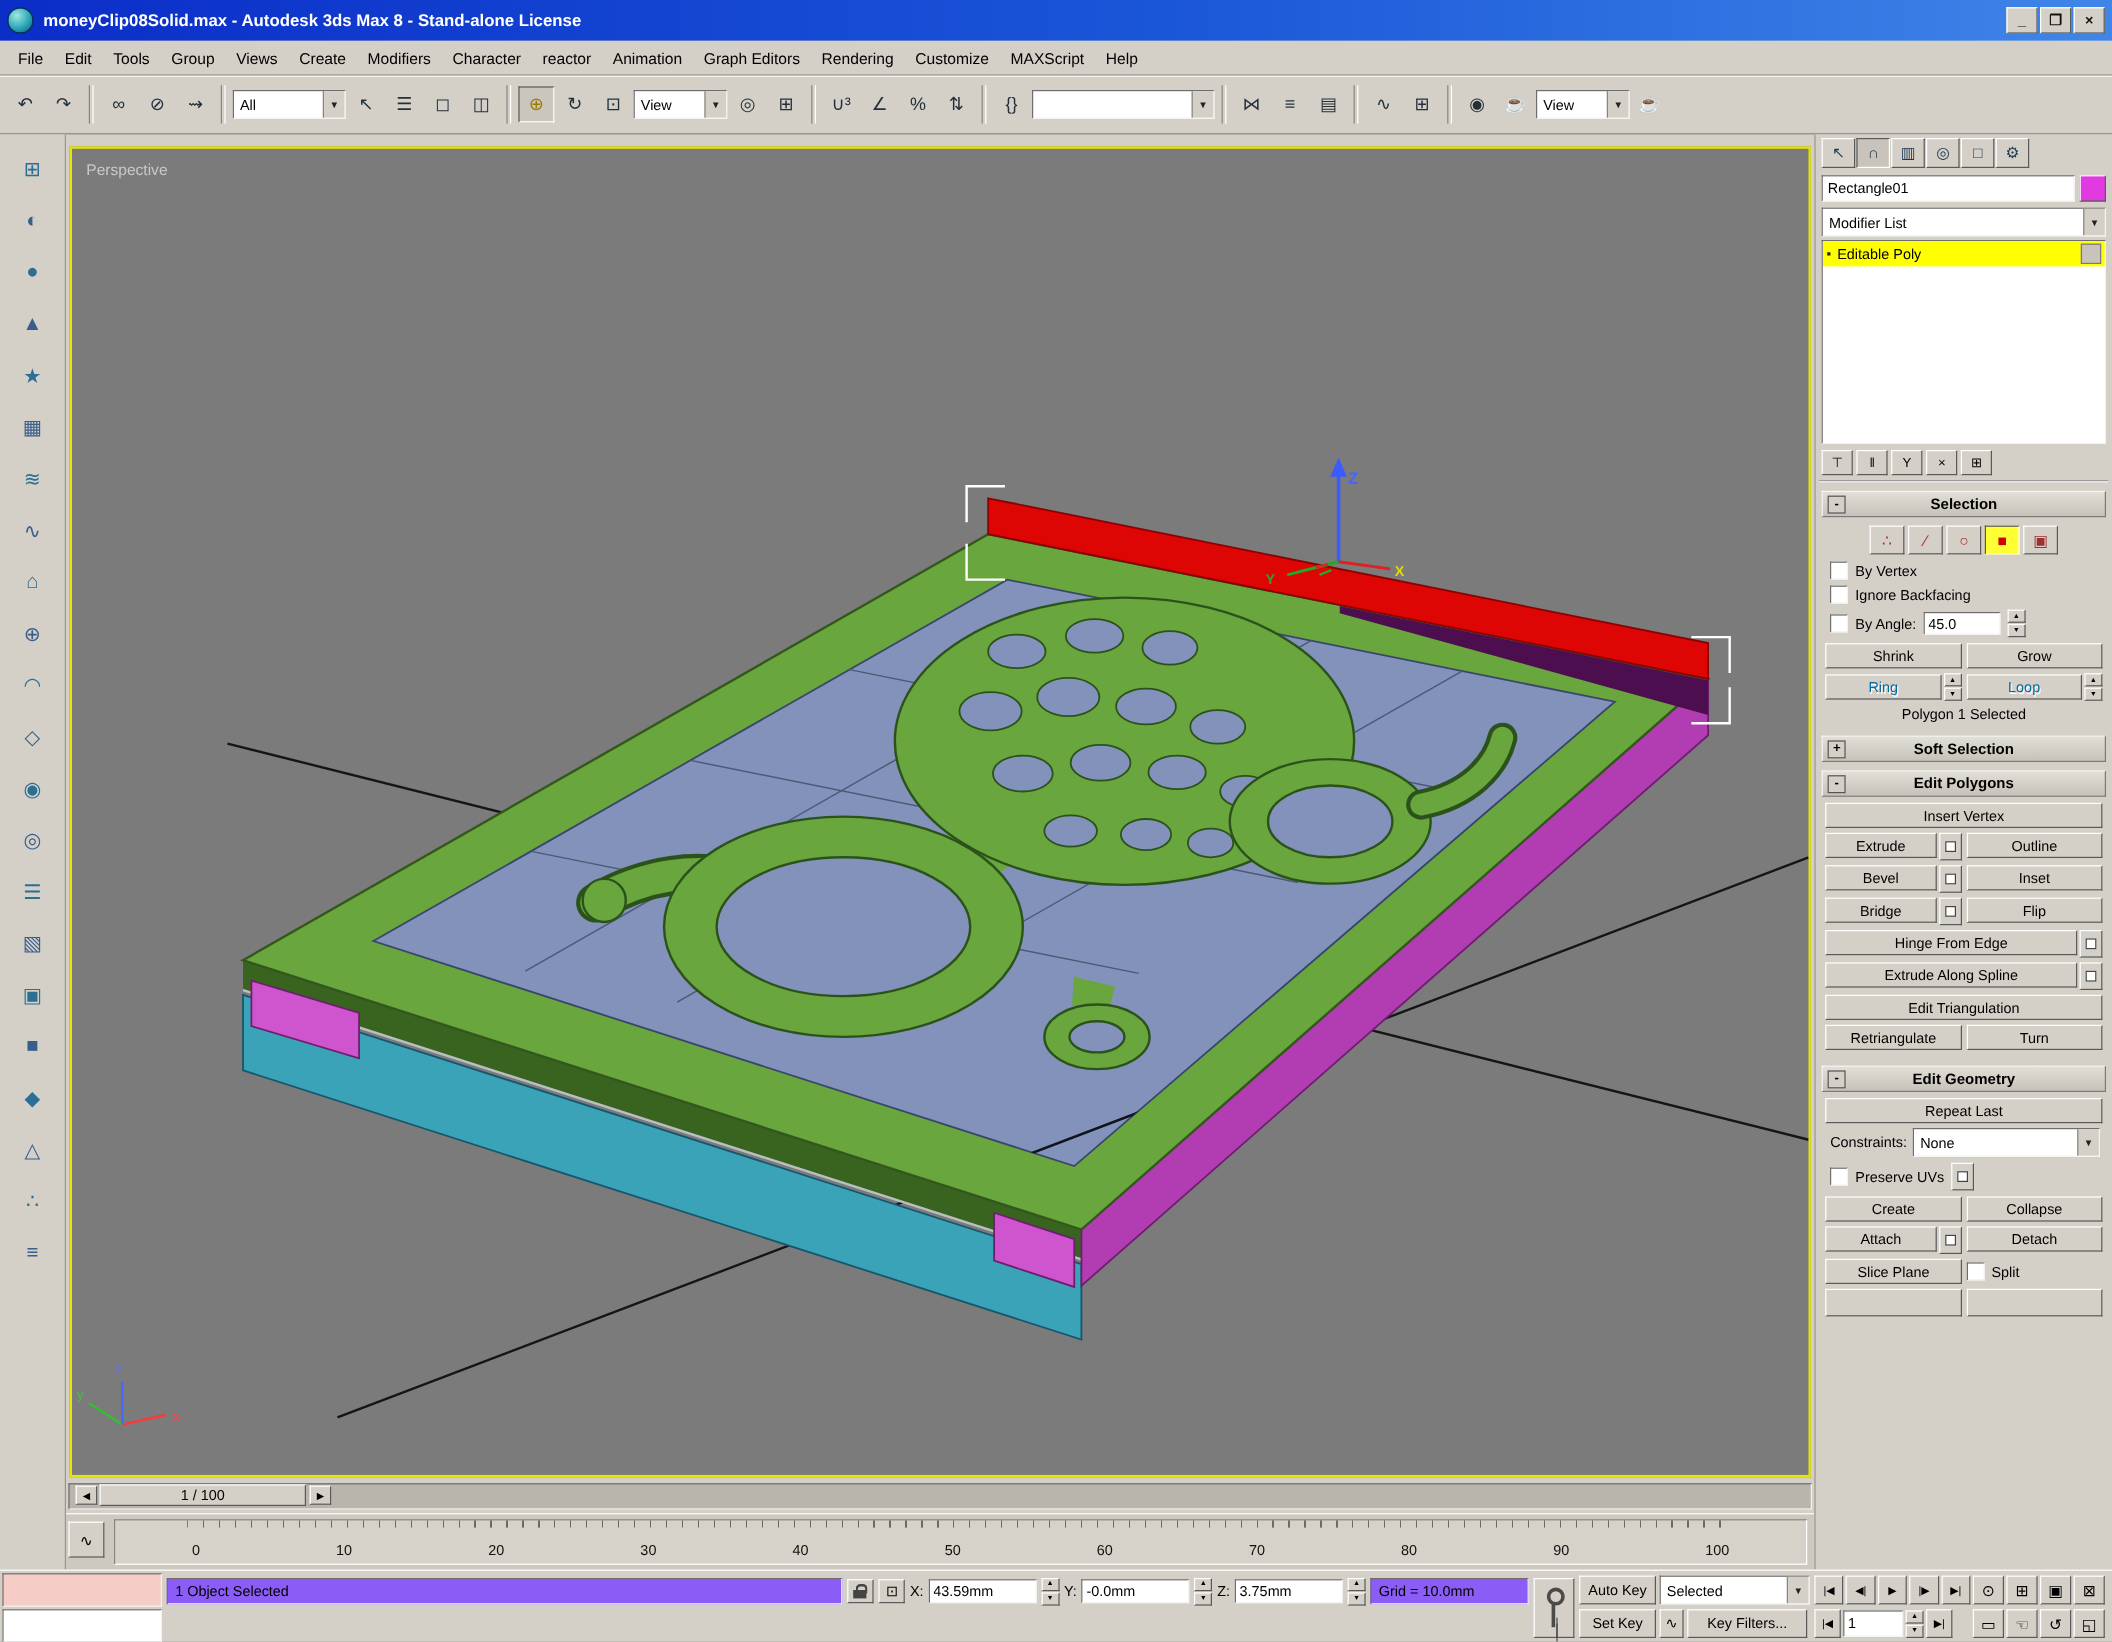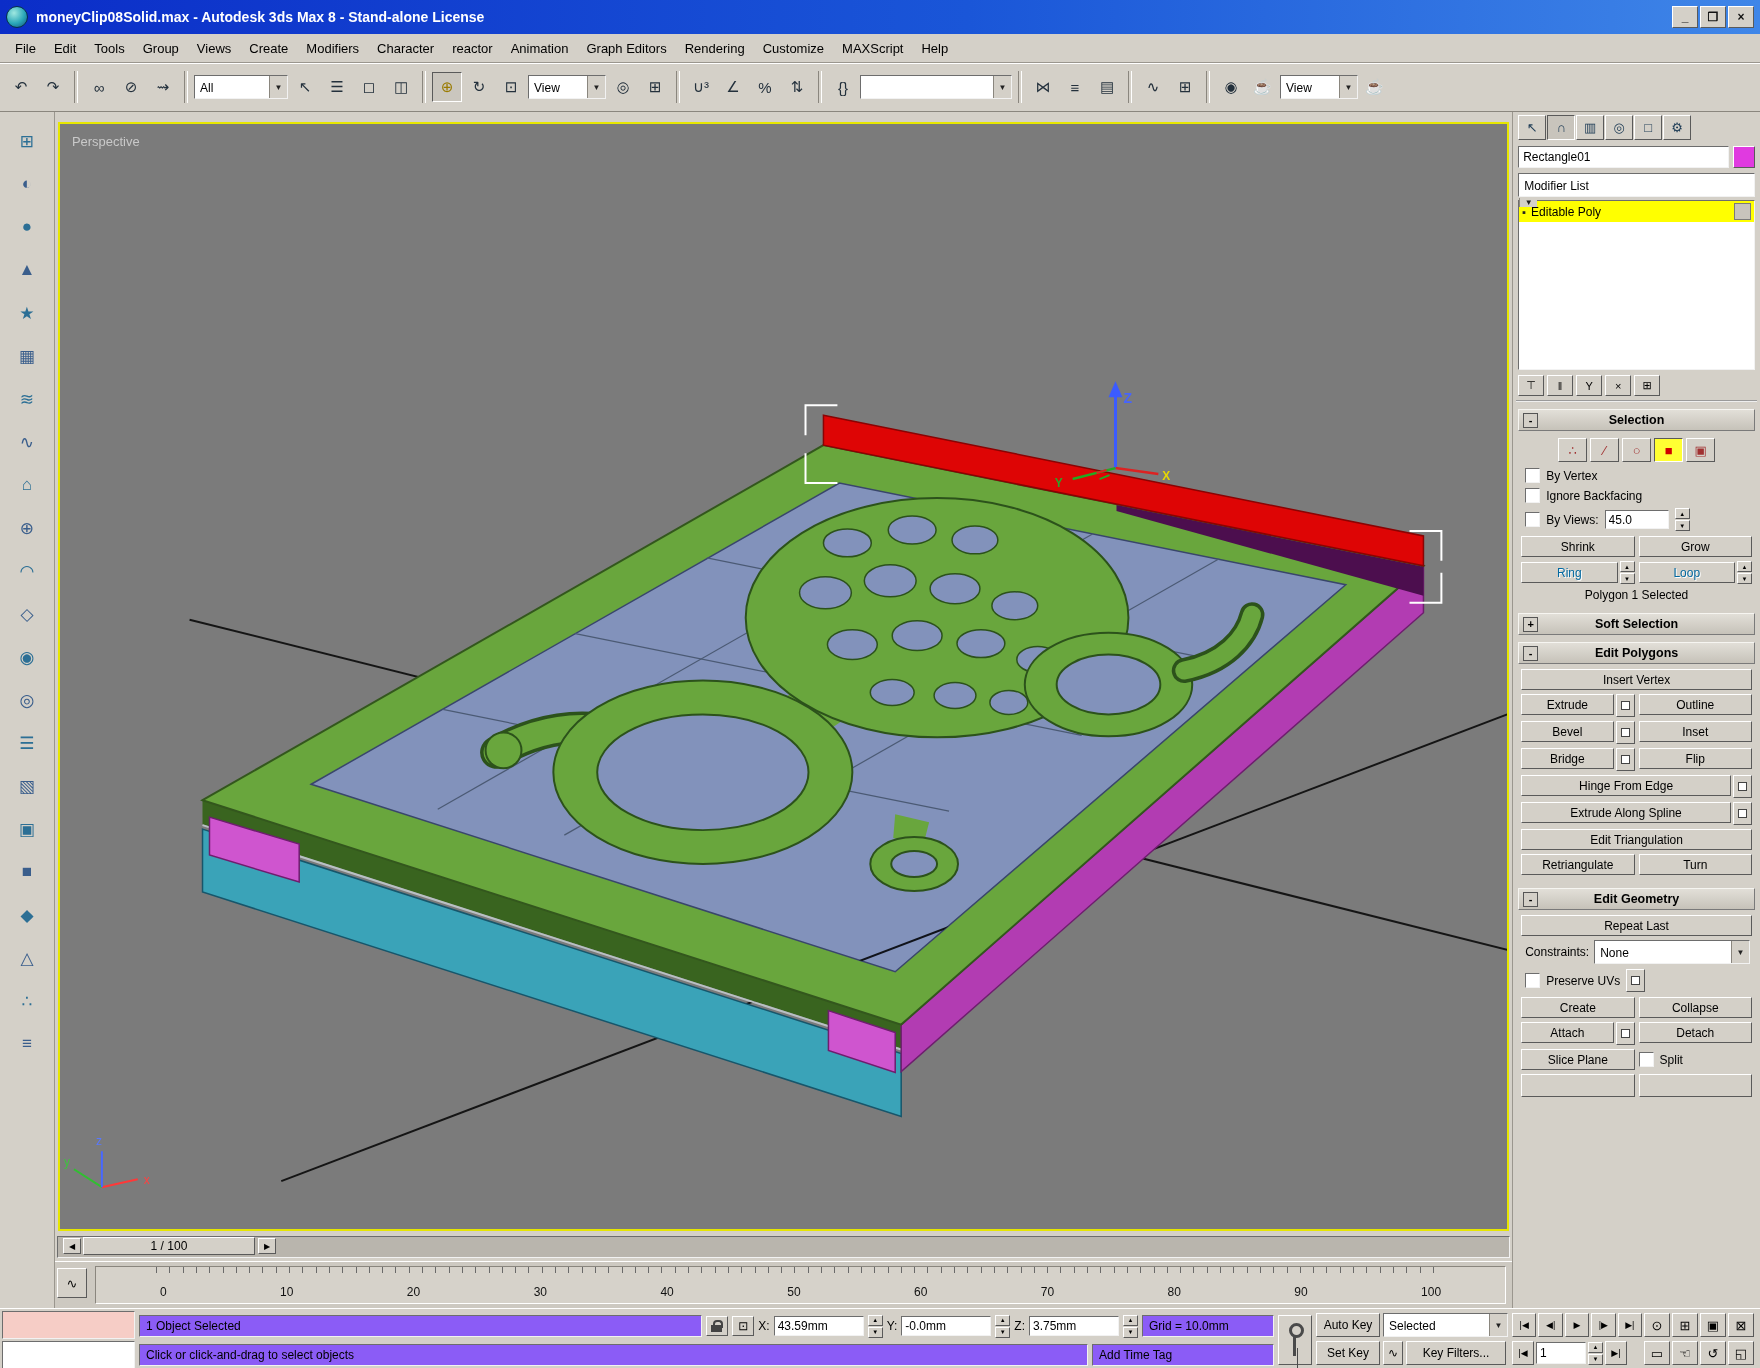--- a/index.html
+++ b/index.html
@@ -460,21 +460,21 @@
         <span class="cp-tab">
             <span>⚙</span>
           </span>
       </div>
 
       <div class="name-row">
         <input class="name-field" value="Rectangle01" style="">
         <span class="color-swatch" style="background:#e03ae0;"></span>
       </div>
 
-      <div class="combo" style="margin:0 2px;flex-direction:column;">
+      <div class="combo" style="margin:0 2px;">
         <span class="combo-val">Modifier List</span>
         <span class="combo-arrow">▼</span>
       </div>
 
       <div class="stack-box">
         <div class="stack-row">
           <span class="stack-bullet">▪</span>
           <span>Editable Poly</span>
           <span class="stack-spacer"></span>
           <span class="stack-endbox"></span>
@@ -525,21 +525,21 @@
           <div class="chkrow">
               <span class="chk"></span>
               <span>By Vertex</span>
             </div>
           <div class="chkrow">
               <span class="chk"></span>
               <span>Ignore Backfacing</span>
             </div>
           <div class="chkrow">
             <span class="chk"></span>
-            <span>By Views:</span>
+            <span>By Angle:</span>
             <input class="angle-field" value="45.0" style="">
             <span class="spinner">
               <span class="spinbtn">▲</span>
               <span class="spinbtn">▼</span>
             </span>
           </div>
           <div class="prow">
             <button class="pbtn">Shrink</button>
             <button class="pbtn">Grow</button>
           </div>
@@ -698,24 +698,20 @@
         </span>
       <span class="coord-label">Z:</span>
       <input class="coord-input" value="3.75mm" style="">
       <span class="spinner">
           <span class="spinbtn">▲</span>
           <span class="spinbtn">▼</span>
         </span>
       <span class="sb-field" style="width:118px;">Grid = 10.0mm</span>
     </div>
 
-    <div class="sb-row2">
-      <span class="sb-field grow">Click or click-and-drag to select objects</span>
-      <span class="sb-field" style="width:168px;">Add Time Tag</span>
-    </div>
 
     <button class="key-big">
         <span class="key-icon"></span>
       </button>
 
     <div class="keys-col">
       <div class="krow">
         <button class="kbtn w64">Auto Key</button>
         <div class="combo sel-combo">
           <span class="combo-val">Selected</span>

